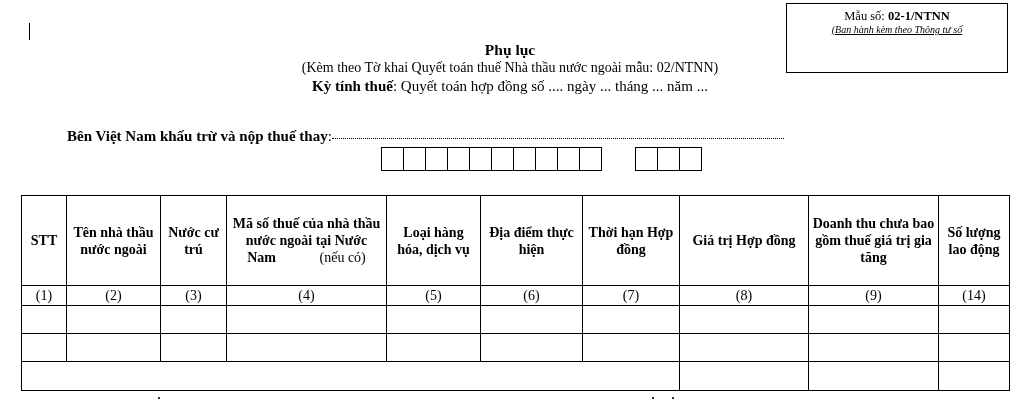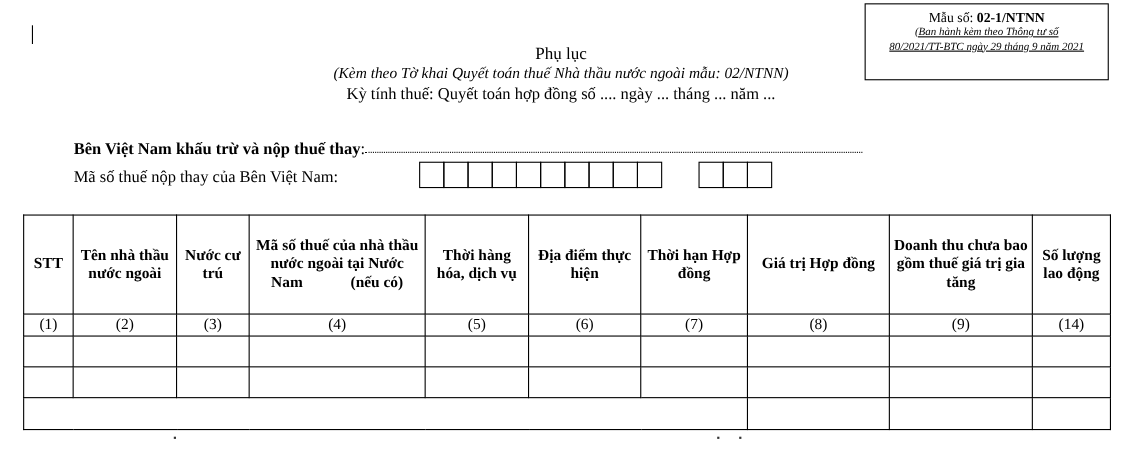--- a/index.html
+++ b/index.html
@@ -25,25 +25,25 @@
       font-size: 11.5px; line-height: 13px;
     }
     .form-box .code-line { font-size: 12.5px; line-height: 15px; }
     .form-box .code-line b { font-weight: bold; }
     .form-box .issued { font-style: italic; font-size: 10px; line-height: 12.5px; text-decoration: underline; }
 
     .title-block {
       position: absolute; left: 250px; top: 41px; width: 520px;
       text-align: center;
     }
-    .t-phuluc { font-size: 15.5px; font-weight: normal; line-height: 18px; }
+    .t-phuluc { font-size: 15.5px; font-weight: bold; line-height: 18px; }
     .t-main { font-size: 17px; font-weight: bold; line-height: 21px; letter-spacing: 0.2px; }
-    .t-sub { font-size: 14px; font-style: italic; line-height: 18px; }
+    .t-sub { font-size: 14px; line-height: 18px; }
     .t-period { font-size: 15px; line-height: 18px; }
-    .t-period b { font-weight: normal; }
+    .t-period b { font-weight: bold; }
 
     .party-line {
       position: absolute; left: 67px; top: 127px;
       font-size: 15px; font-weight: bold; line-height: 18px;
       display: flex; align-items: flex-start;
     }
     .party-dots {
       display: inline-block; width: 452px; height: 12px;
       border-bottom: 1.5px dotted #000; margin-left: 0px; margin-bottom: 3px;
     }
@@ -65,57 +65,55 @@
       width: 988px; border-collapse: collapse;
       table-layout: fixed;
       font-size: 14px;
     }
     table.grid td, table.grid th {
       border: 1px solid #000;
       text-align: center; vertical-align: middle;
       padding: 0 3px;
     }
     table.grid th { font-weight: bold; line-height: 17px; height: 90px; }
-    table.grid th .normal { font-weight: bold; margin-left: 40px; }
+    table.grid th .normal { font-weight: normal; margin-left: 40px; }
     table.grid tr.numrow td { height: 20px; font-size: 14px; line-height: 16px; }
     table.grid tr.datarow td { height: 28px; }
     table.grid tr.totalrow td { height: 29px; }
 
     .specks { position: absolute; top: 397px; width: 2px; height: 2px; background: #333; }
   </style>
 </head>
 <body>
 
 <div class="page">
 
   <div class="cursor"></div>
 
   <div class="form-box">
     <div class="code-line">
       <span>Mẫu số: </span><b>02-1/NTNN</b>
     </div>
     <div class="issued">(Ban hành kèm theo Thông tư số</div>
-    <div class="issued">80/2021/TT-BTC ngày 29 tháng 9 năm 2021</div>
   </div>
 
   <div class="title-block">
     <div class="t-phuluc">Phụ lục</div>
     <div class="t-sub">(Kèm theo Tờ khai Quyết toán thuế Nhà thầu nước ngoài mẫu: 02/NTNN)</div>
     <div class="t-period">
       <b>Kỳ tính thuế</b><span>: Quyết toán hợp đồng số .... ngày ... tháng ... năm ...</span>
     </div>
   </div>
 
   <div class="party-line">
     <span>Bên Việt Nam khấu trừ và nộp thuế thay</span>
       <span style="font-weight:normal">:</span>
     <span class="party-dots"></span>
   </div>
 
-  <div class="taxid-label">Mã số thuế nộp thay của Bên Việt Nam:</div>
 
   <div class="taxid-boxes">
     <div class="tbox"></div>
     <div class="tbox"></div>
     <div class="tbox"></div>
     <div class="tbox"></div>
     <div class="tbox"></div>
     <div class="tbox"></div>
     <div class="tbox"></div>
     <div class="tbox"></div>
@@ -140,21 +138,21 @@
       <col style="width:129px">
       <col style="width:130px">
       <col style="width:71px">
     </colgroup>
     <tbody>
         <tr>
       <th>STT</th>
       <th>Tên nhà thầu nước ngoài</th>
       <th>Nước cư trú</th>
       <th><span>Mã số thuế của nhà thầu nước ngoài tại Nước Nam</span><span class="normal"> (nếu có)</span></th>
-      <th>Thời hàng hóa, dịch vụ</th>
+      <th>Loại hàng hóa, dịch vụ</th>
       <th>Địa điểm thực hiện</th>
       <th>Thời hạn Hợp đồng</th>
       <th>Giá trị Hợp đồng</th>
       <th>Doanh thu chưa bao gồm thuế giá trị gia tăng</th>
       <th>Số lượng lao động</th>
     </tr>
     <tr class="numrow">
       <td>(1)</td>
       <td>(2)</td>
       <td>(3)</td>

